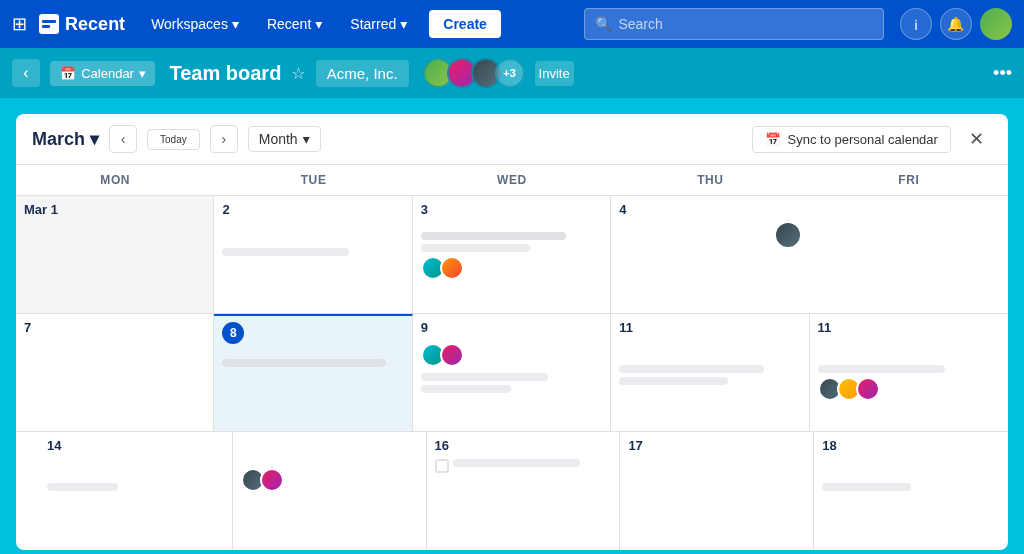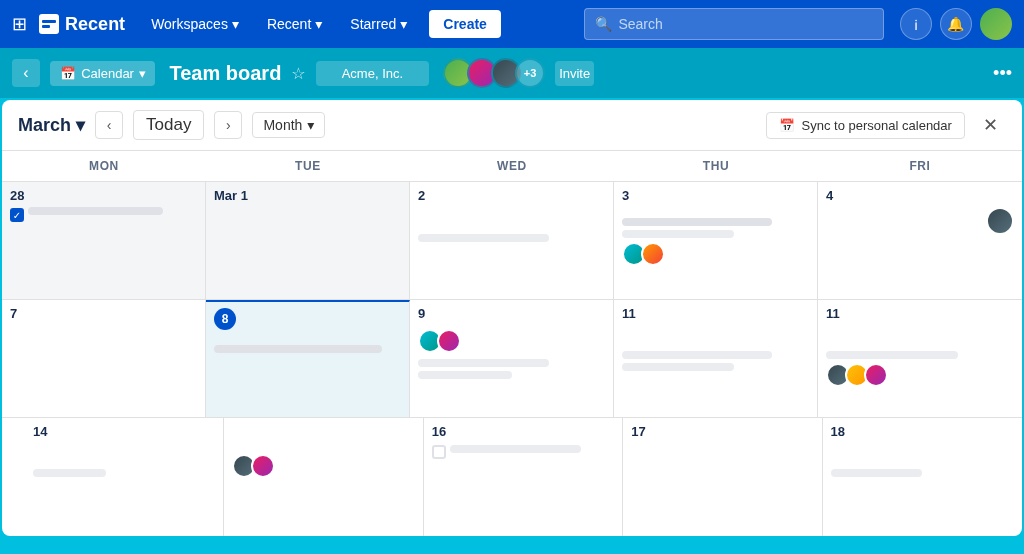--- a/index.html
+++ b/index.html
@@ -61,58 +61,58 @@
       background: rgba(255,255,255,0.2); border: none; color: white; width: 28px; height: 28px; border-radius: 4px; cursor: pointer; font-size: 16px; display: flex; align-items: center; justify-content: center;
     }
     .calendar-btn {
       background: rgba(255,255,255,0.25); border: none; color: white; font-size: 13px; font-weight: 500; cursor: pointer; padding: 5px 10px; border-radius: 4px; display: flex; align-items: center; gap: 5px;
     }
     .board-title {
       color: white; font-size: 20px; font-weight: 700; margin-left: 4px;
     }
     .star-btn { background: none; border: none; color: rgba(255,255,255,0.8); cursor: pointer; font-size: 16px; }
     .workspace-btn {
-      background: rgba(255,255,255,0.2); border: none; color: white; font-size: 13px; cursor: pointer; padding: 5px 26px; border-radius: 4px;
+      background: rgba(255,255,255,0.2); border: none; color: white; font-size: 15px; cursor: pointer; padding: 5px 11px; border-radius: 4px;
     }
     .member-avatars { display: flex; align-items: center; margin-left: 4px; }
     .member-avatar {
       width: 30px; height: 30px; border-radius: 50%; border: 2px solid rgba(0,150,180,0.7); margin-left: -6px; overflow: hidden;
     }
     .member-avatar:first-child { margin-left: 0; }
     .avatar-count {
       background: rgba(255,255,255,0.25); color: white; font-size: 11px; font-weight: 600; width: 30px; height: 30px; border-radius: 50%; display: flex; align-items: center; justify-content: center; margin-left: -6px; border: 2px solid rgba(0,150,180,0.7);
     }
     .invite-btn {
       background: rgba(255,255,255,0.2); border: none; color: white; font-size: 13px; font-weight: 500; cursor: pointer; padding: 5px 4px; border-radius: 4px;
     }
     .more-btn { background: none; border: none; color: white; cursor: pointer; font-size: 18px; margin-left: auto; }
 
     
     .calendar-area {
       background: white;
-      margin: 2px;
+      margin: 16px;
       border-radius: 8px;
       overflow: hidden;
       height: calc(554px - 48px - 50px - 20px);
       display: flex;
       flex-direction: column;
     }
 
     
     .cal-toolbar {
       display: flex; align-items: center; padding: 10px 16px; gap: 10px; border-bottom: 1px solid #e0e0e0; flex-shrink: 0;
     }
     .month-title {
       font-size: 18px; font-weight: 700; color: #172B4D; display: flex; align-items: center; gap: 5px; cursor: pointer;
     }
     .nav-arrow {
       background: none; border: 1px solid #ddd; color: #555; width: 28px; height: 28px; border-radius: 4px; cursor: pointer; display: flex; align-items: center; justify-content: center; font-size: 14px;
     }
     .today-btn {
-      background: none; border: 1px solid #ddd; color: #333; font-size: 17px; font-weight: 500; cursor: pointer; padding: 4px 12px; border-radius: 4px;
+      background: none; border: 1px solid #ddd; color: #333; font-size: 10px; font-weight: 500; cursor: pointer; padding: 4px 12px; border-radius: 4px;
     }
     .month-selector {
       display: flex; align-items: center; gap: 5px; font-size: 14px; font-weight: 500; color: #333; cursor: pointer; padding: 4px 10px; border: 1px solid #ddd; border-radius: 4px;
     }
     .sync-btn {
       margin-left: auto; display: flex; align-items: center; gap: 6px; background: none; border: 1px solid #ddd; color: #333; font-size: 13px; cursor: pointer; padding: 5px 12px; border-radius: 4px;
     }
     .close-cal-btn {
       background: none; border: none; color: #555; font-size: 18px; cursor: pointer; padding: 4px 8px;
     }
@@ -258,31 +258,20 @@
       <div class="cal-header-cell">Tue</div>
       <div class="cal-header-cell">Wed</div>
       <div class="cal-header-cell">Thu</div>
       <div class="cal-header-cell">Fri</div>
     </div>
 
     <div class="cal-body">
 
       <div class="cal-row">
 
-        <div class="cal-cell dimmed">
-          <div class="day-num">28</div>
-          <div class="checkbox-area">
-            <div class="checkbox">
-                <span class="checkbox-check">✓</span>
-              </div>
-            <div style="flex:1">
-              <div class="text-line w80"></div>
-            </div>
-          </div>
-        </div>
 
         <div class="cal-cell dimmed">
           <div class="day-num">Mar 1</div>
         </div>
 
         <div class="cal-cell">
           <div class="day-num">2</div>
           <div style="margin-top: 20px;">
             <div class="event-row">
               <div class="event-chip-sm cyan" style="width:45%; height:8px; border-radius:4px;"></div>

